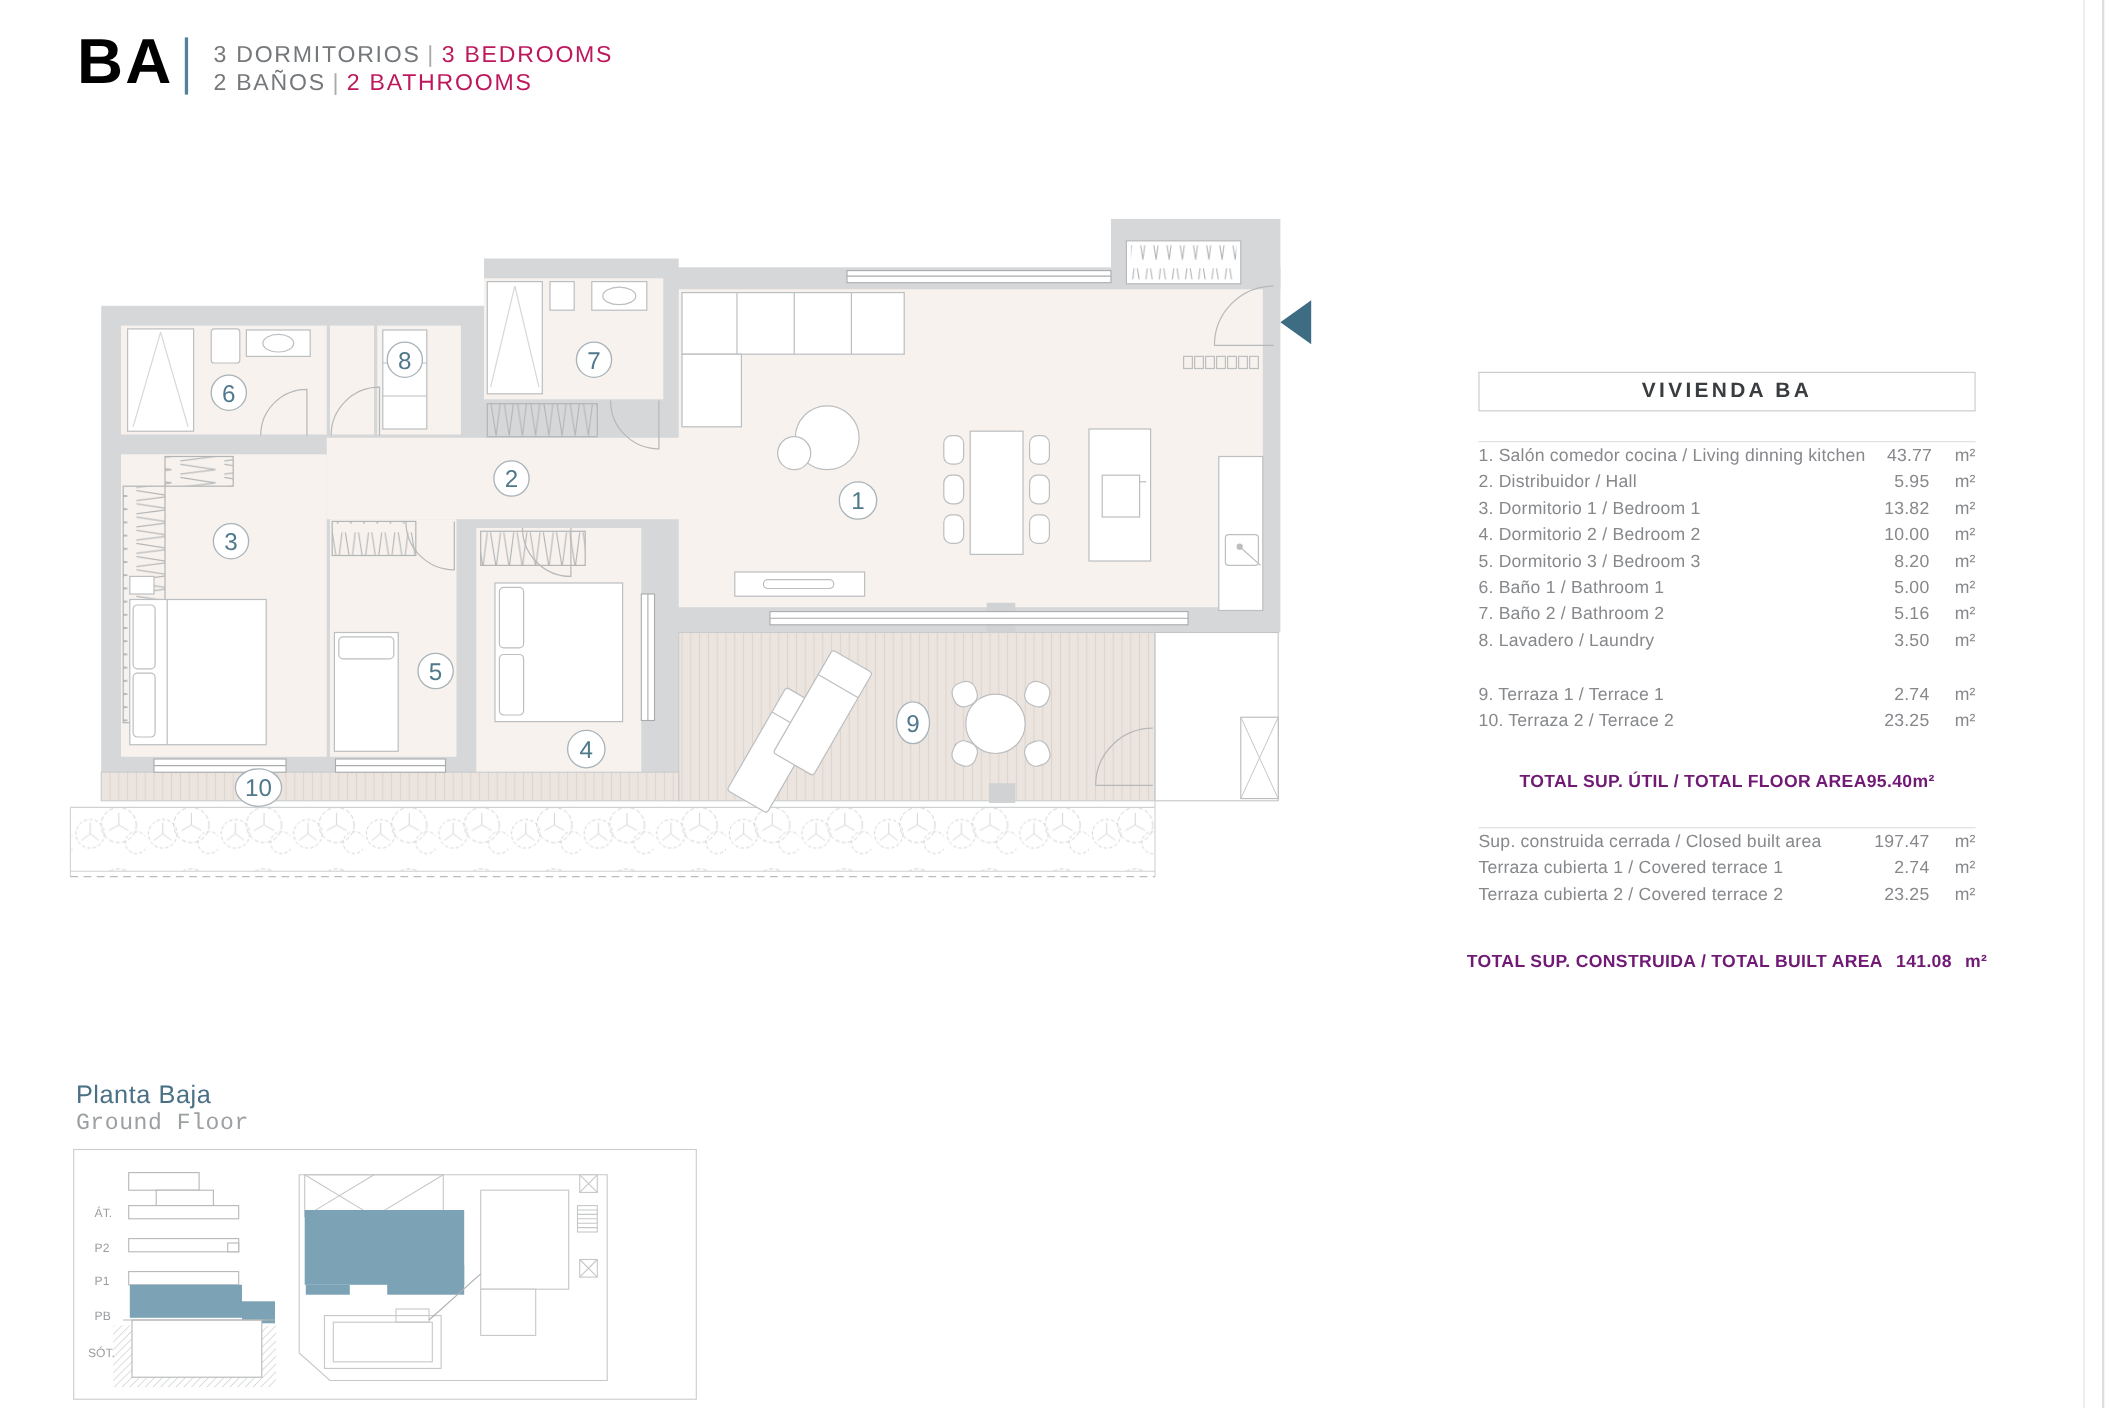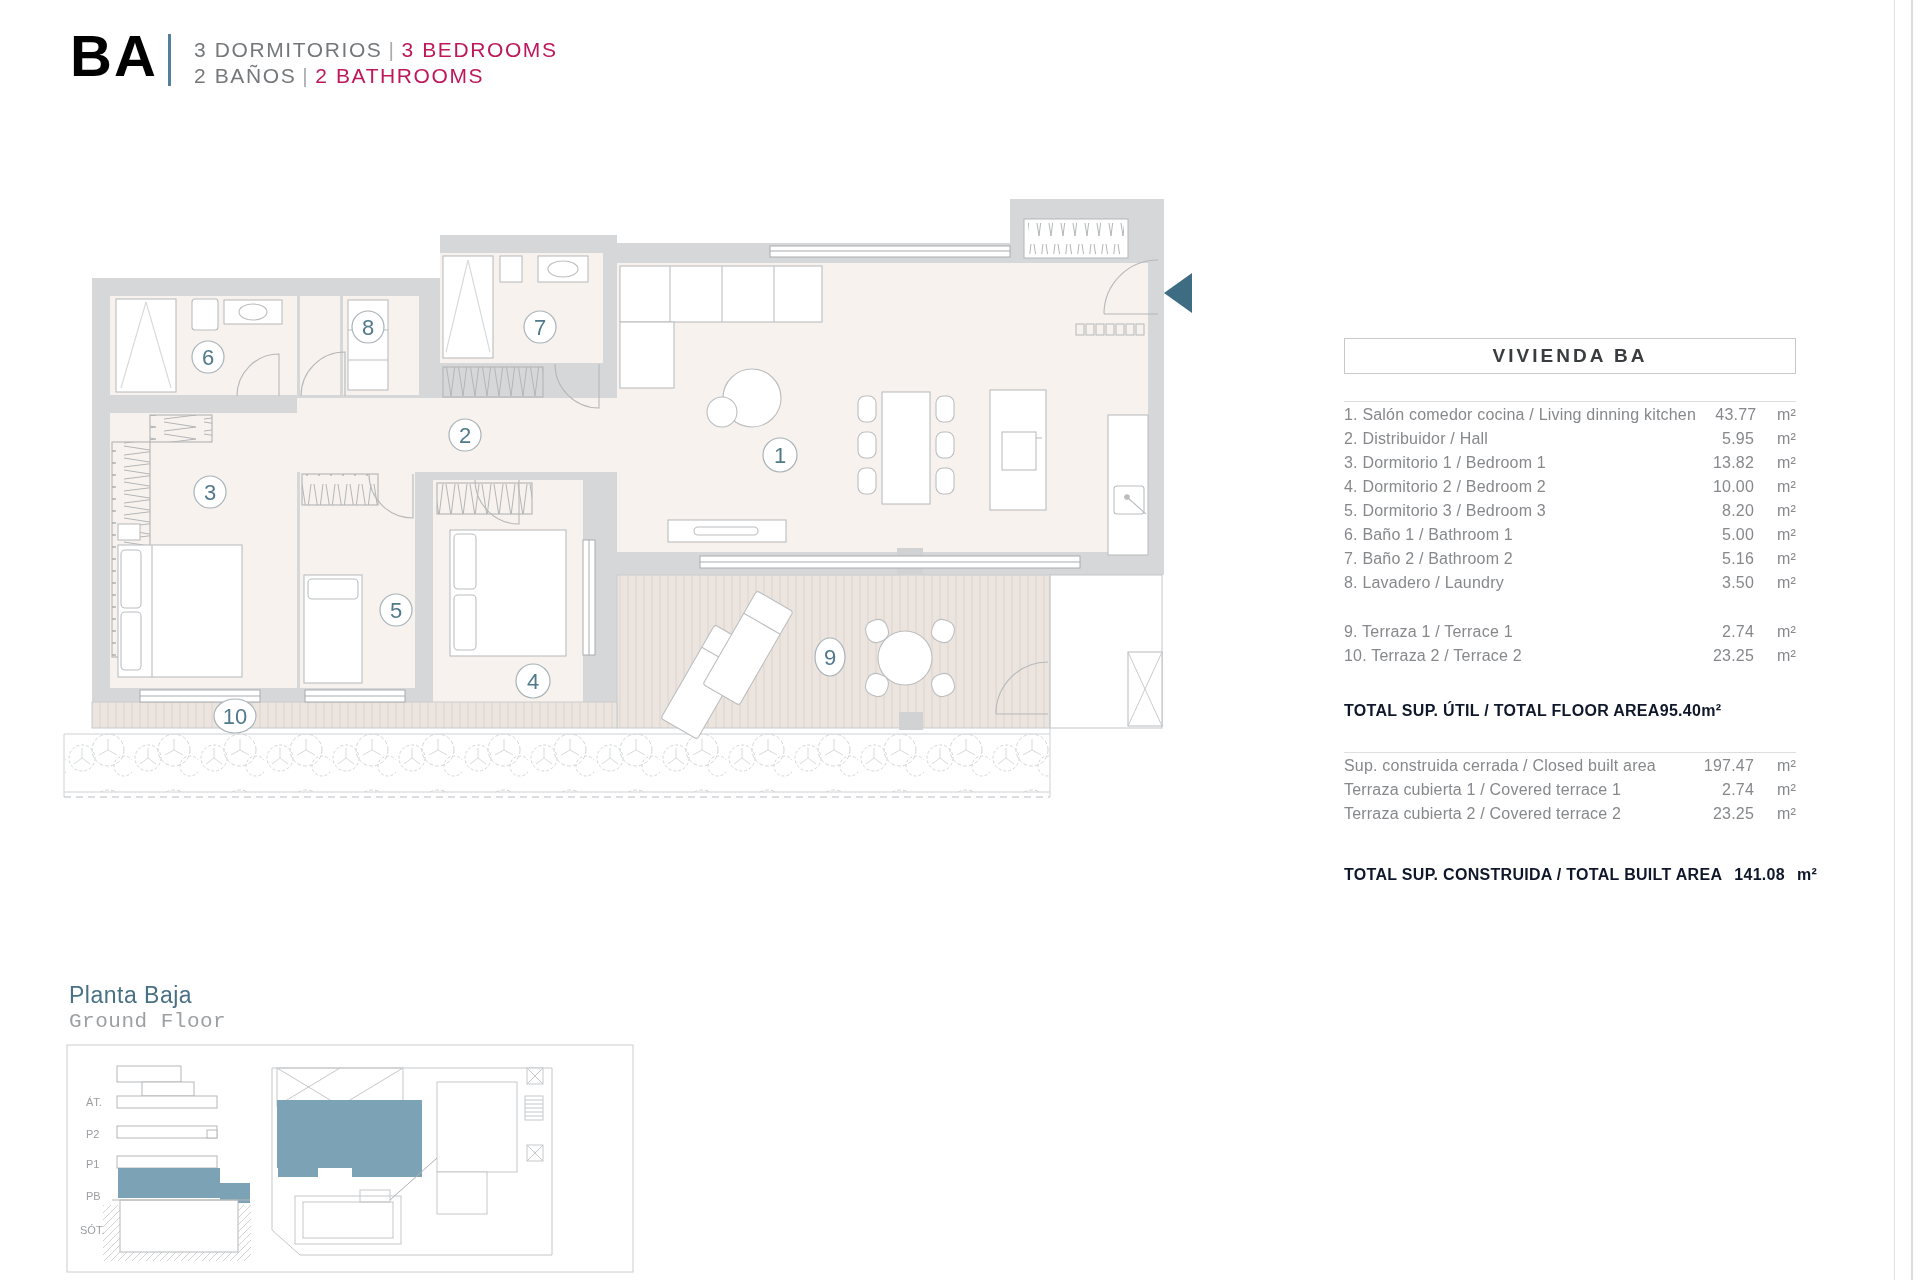--- a/index.html
+++ b/index.html
@@ -34,21 +34,21 @@
   .sec-header{
     font-size:16.5px;color:#55585b;letter-spacing:0.6px;
     padding:4px 0 5px 0;border-bottom:1px solid #d5d7d9;white-space:nowrap;
   }
   .a-row{display:flex;height:24px;align-items:center;letter-spacing:0.2px;white-space:nowrap;}
   .a-row .lbl{flex:1;}
   .a-row .val{width:64px;text-align:right;}
   .a-row .unit{width:42px;text-align:right;}
   .rows{margin-top:1px;}
   .gap24{height:24px;}
-  .total-row{display:flex;height:26px;align-items:center;font-weight:bold;color:#0f172a;letter-spacing:0.3px;white-space:nowrap;}
+  .total-row{display:flex;height:26px;align-items:center;font-weight:bold;color:#701a75;letter-spacing:0.3px;white-space:nowrap;justify-content:center;}
   .mt28{margin-top:28px;}
   .mt30{margin-top:30px;}
   .mt36{margin-top:36px;gap:12px;}
   
   .edge1{left:1894px;top:0;width:1px;height:1280px;background:#e1e2e4;}
   .edge2{left:1911px;top:0;width:2px;height:1280px;background:#dcdddf;}
 </style>
 </head>
 <body>
 

